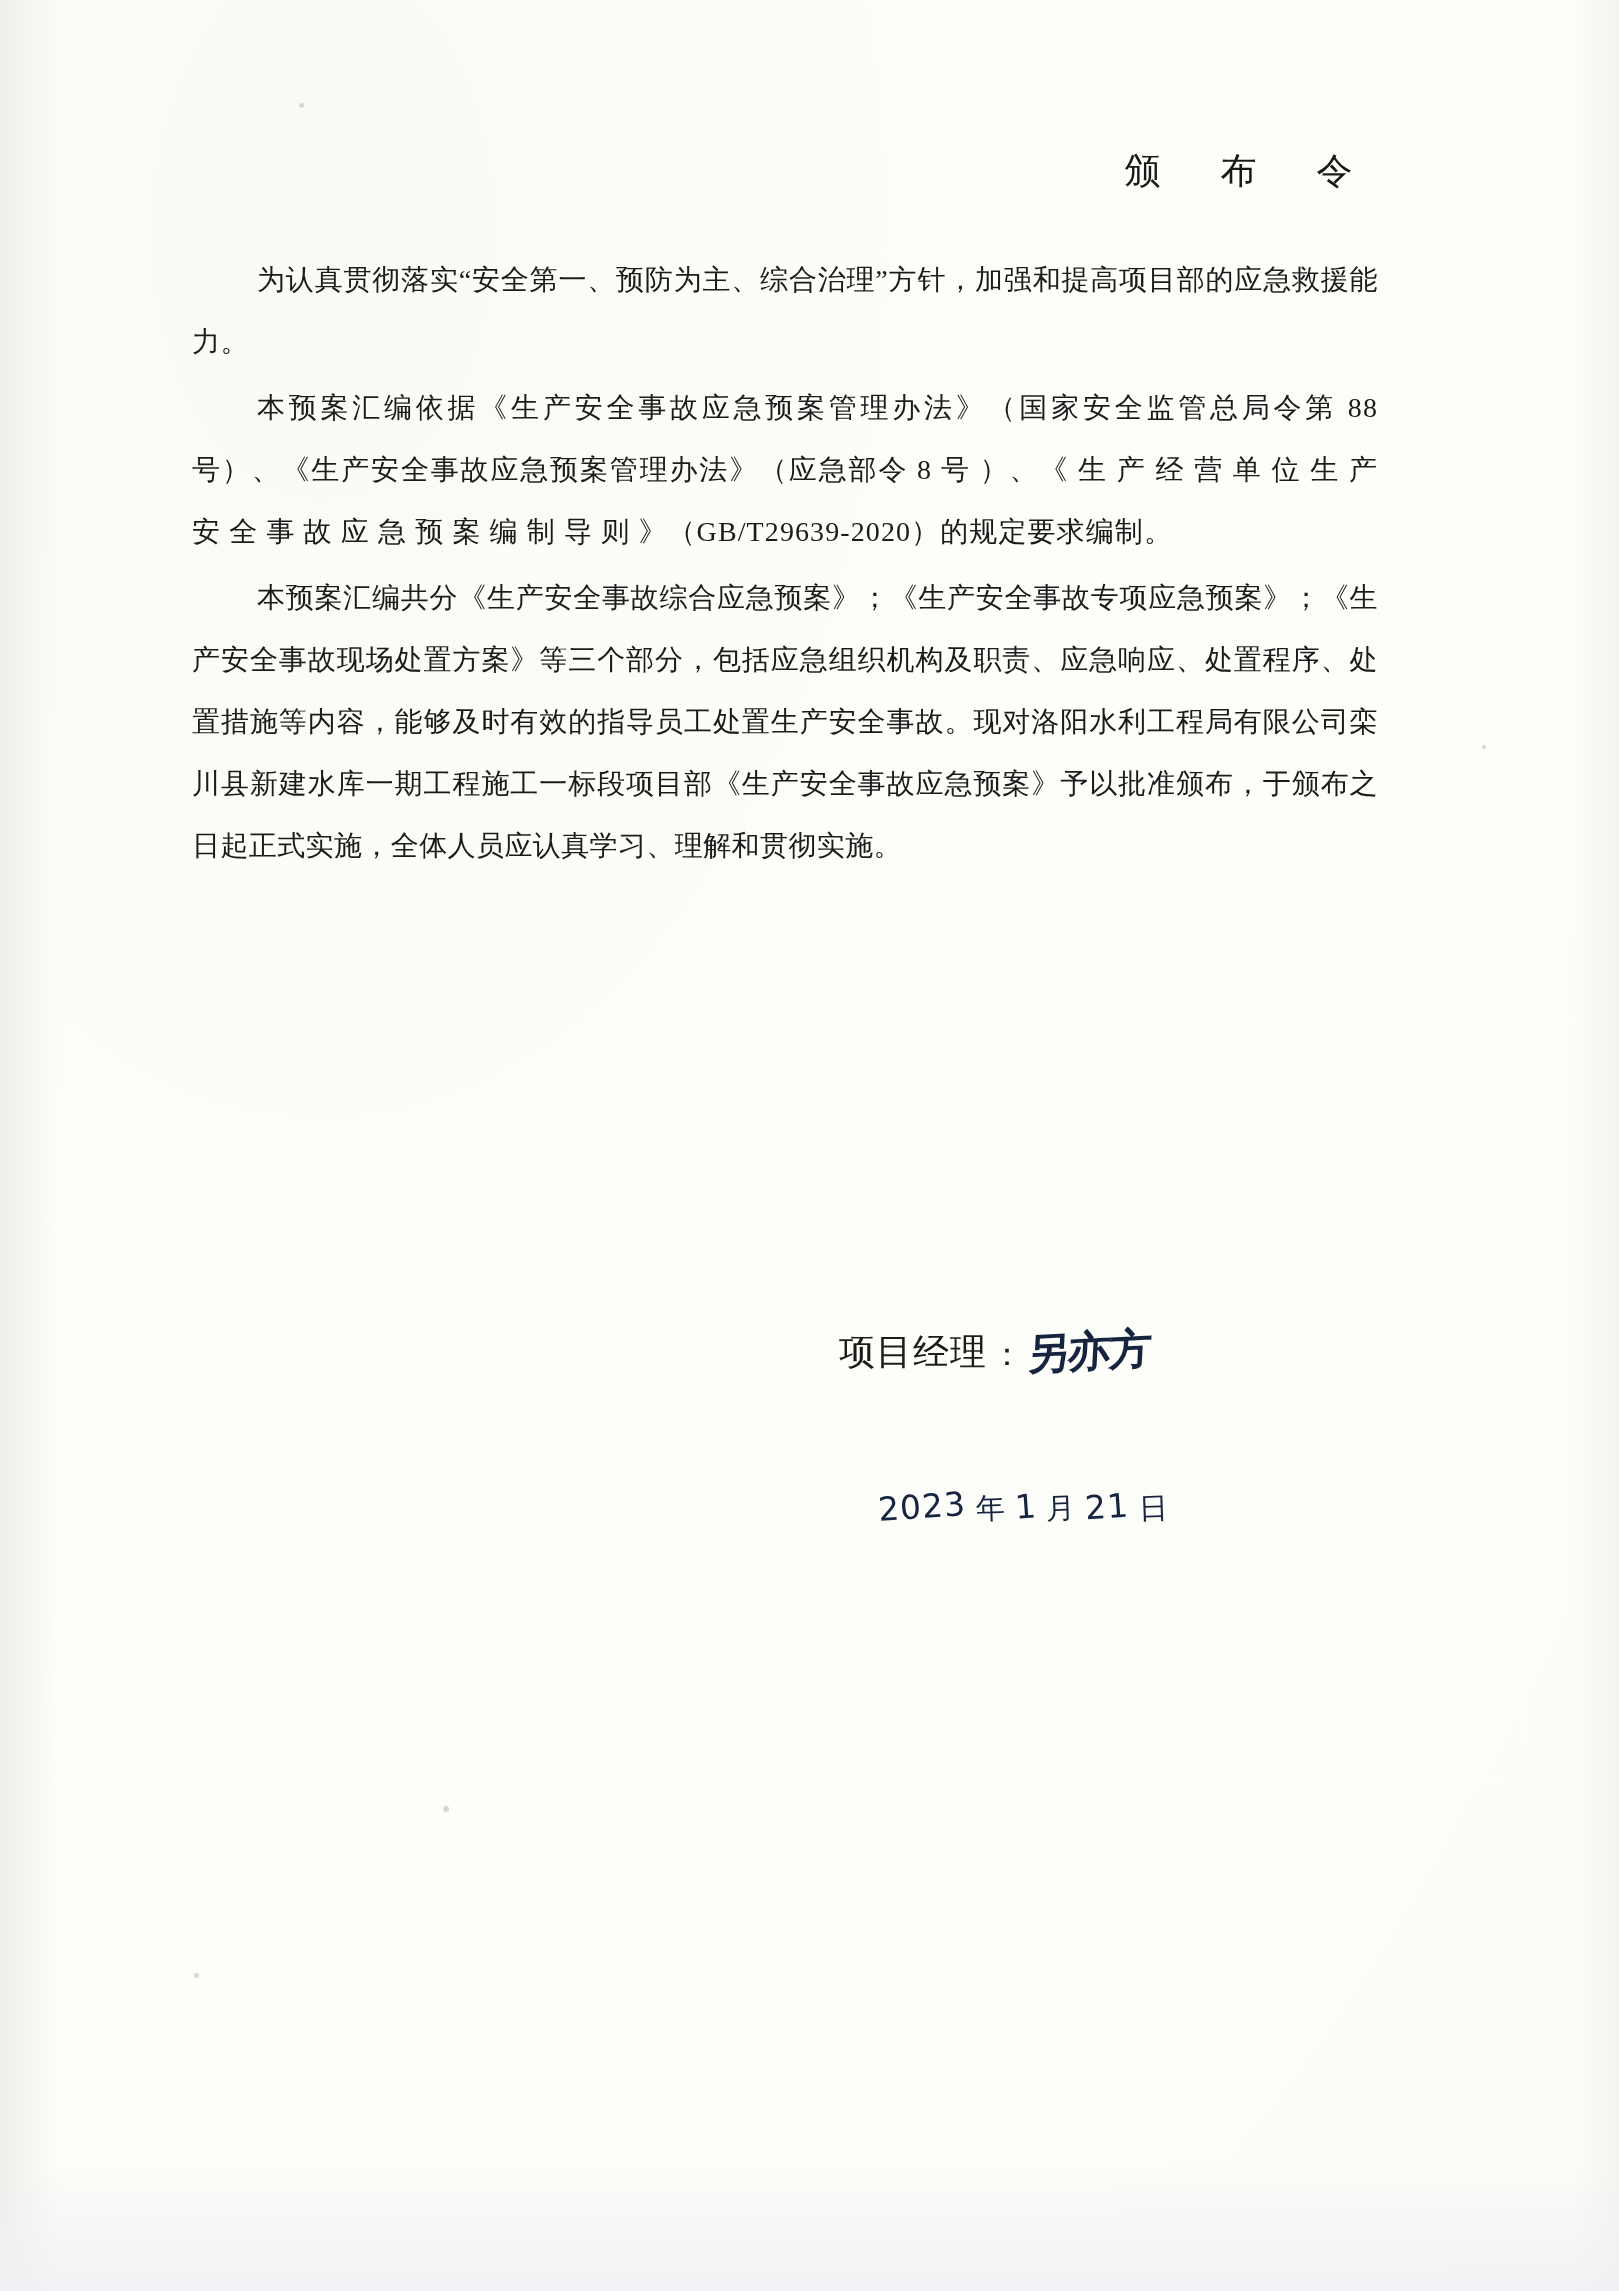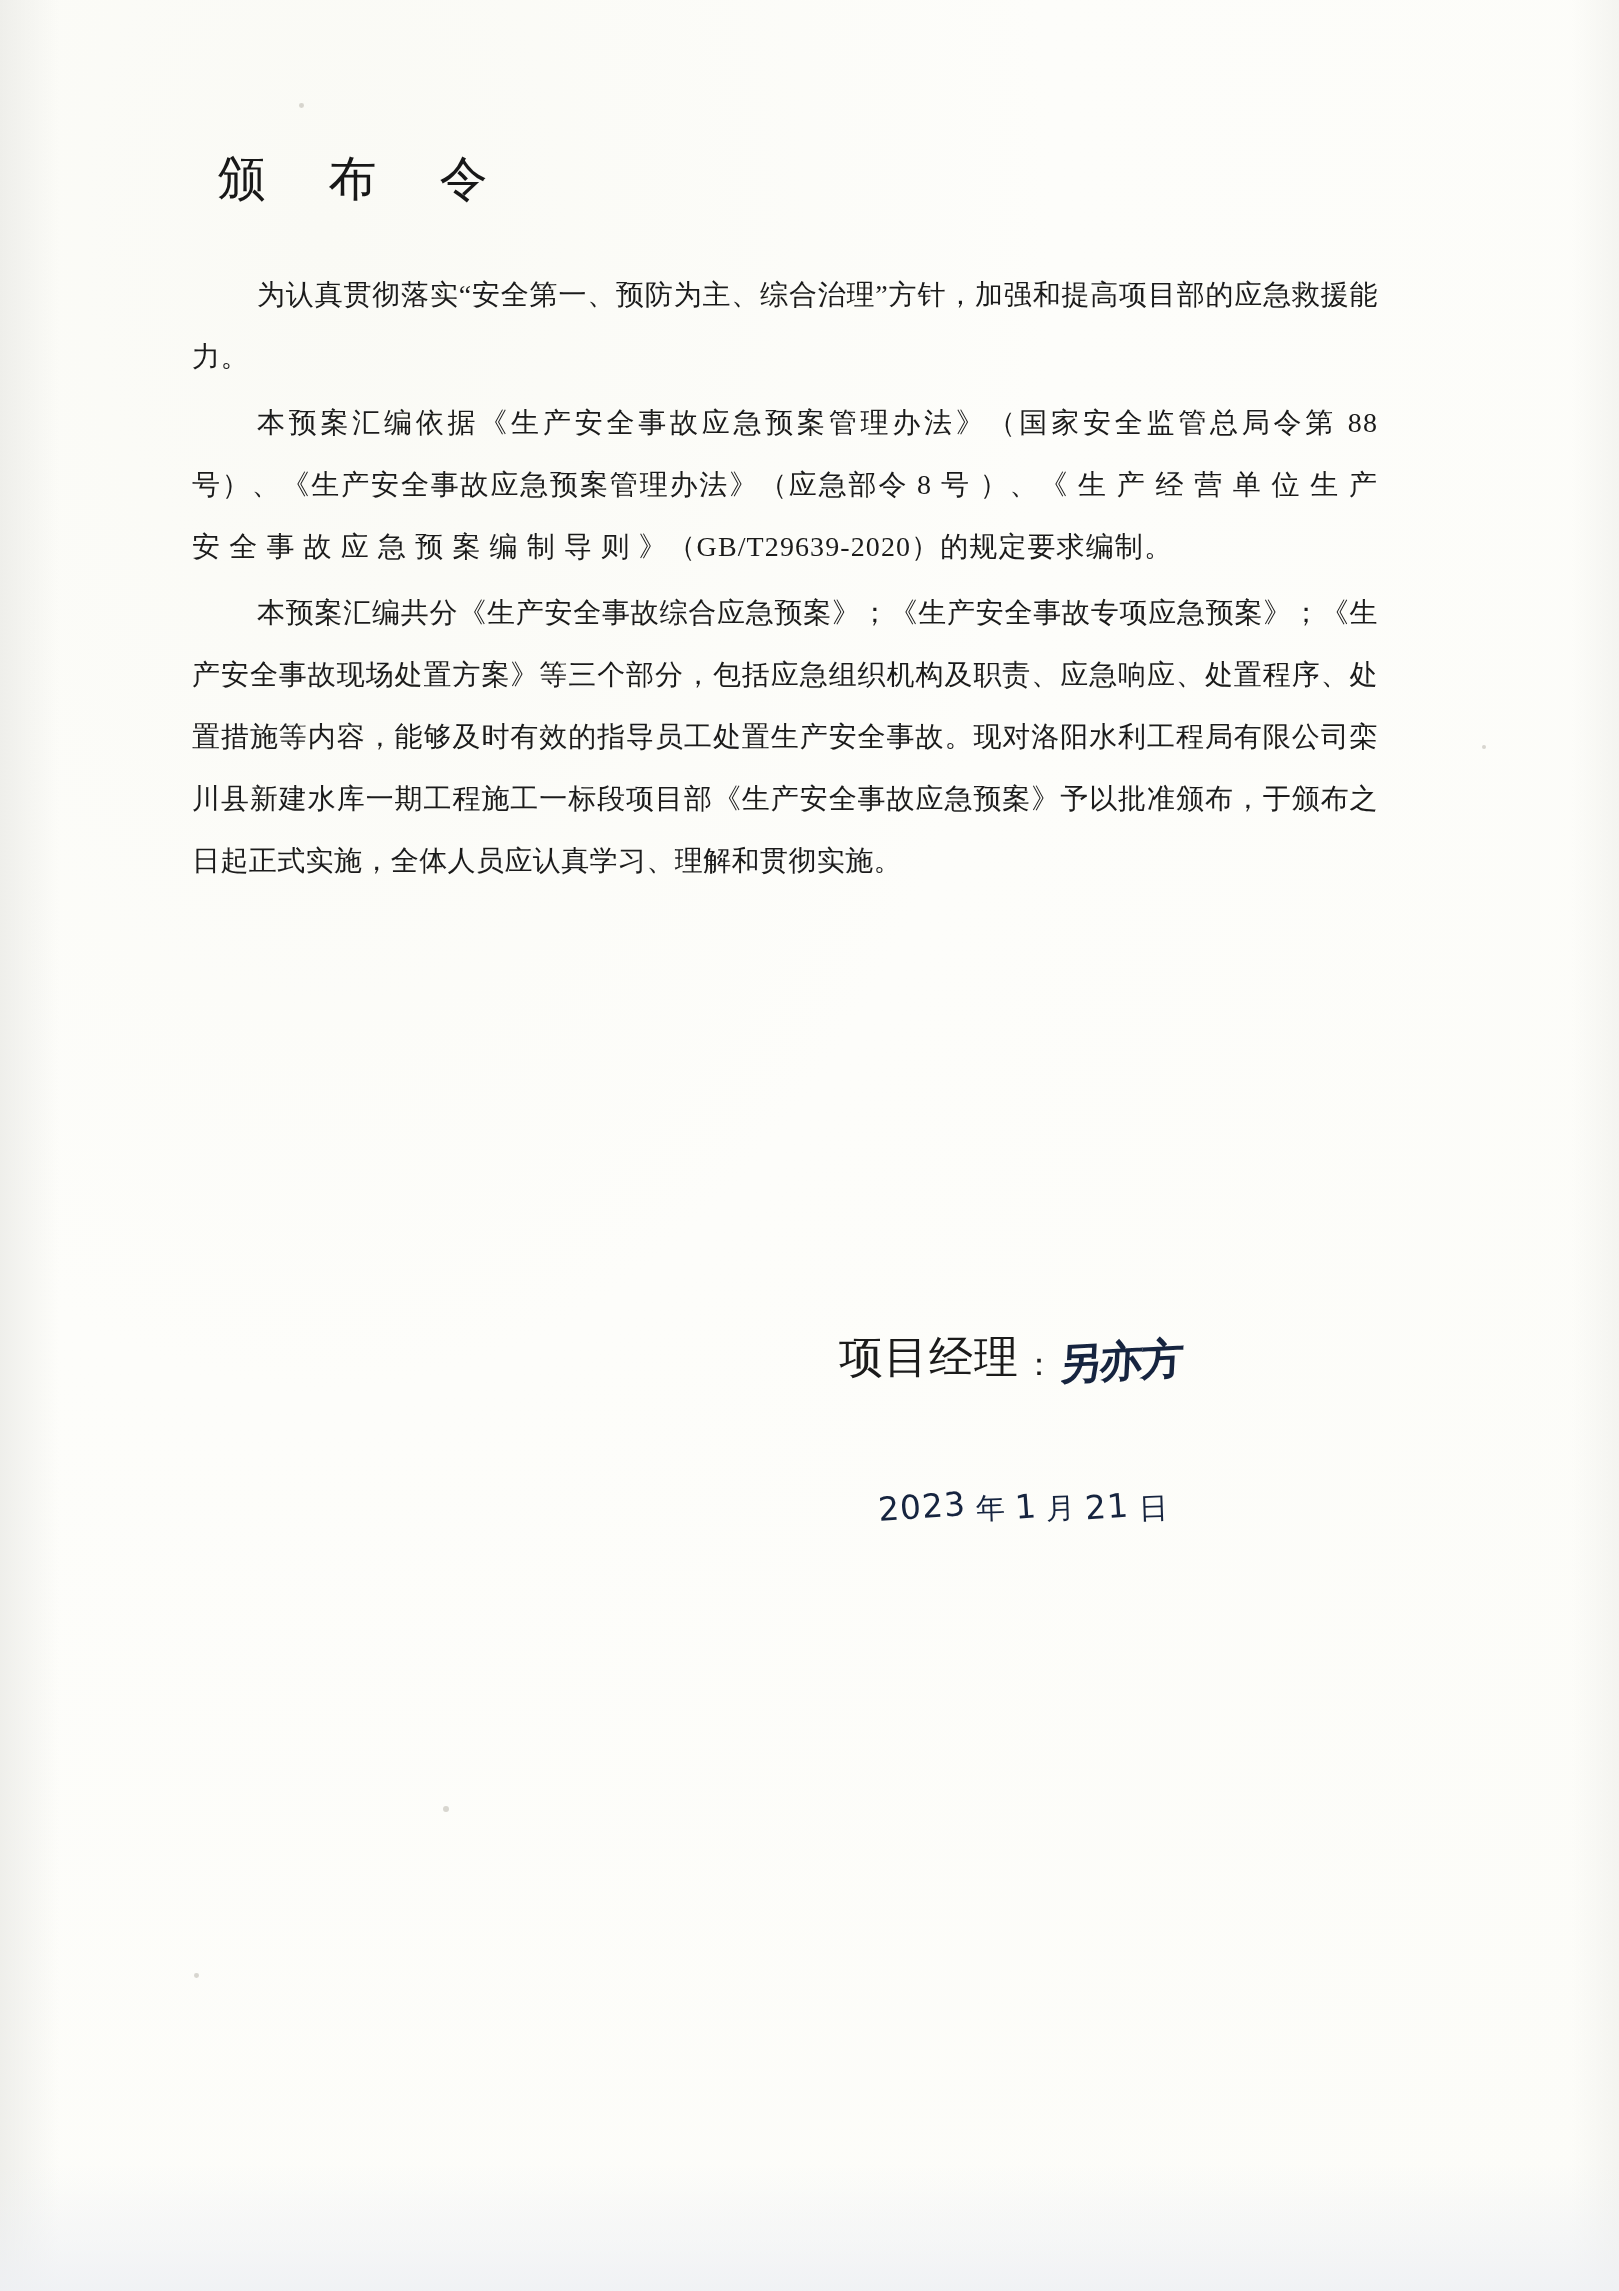--- a/index.html
+++ b/index.html
@@ -52,23 +52,23 @@
   }
 
   .content {
     position: absolute;
     left: 192px;
     top: 147px;
     width: 1186px;
   }
 
   .doc-title {
-    font-size: 48px;
+    font-size: 36px;
     letter-spacing: 25.5px;
-    text-align: left;
+    text-align: right;
     color: #181818;
     font-weight: 500;
     margin: 0 0 53px 0;
     padding-left: 25.5px;
   }
 
   .para {
     font-size: 28px;
     line-height: 62px;
     color: #1b1b1b;
@@ -91,21 +91,21 @@
   }
   .sign-row {
     position: absolute;
     left: 647px;
     top: 0;
     display: flex;
     align-items: flex-end;
     gap: 3.9px;
   }
   .sign-label {
-    font-size: 44px;
+    font-size: 36px;
     color: #1b1b1b;
     letter-spacing: 1px;
   }
   .sign-colon {
     font-size: 32px;
     color: #1b1b1b;
   }
   .handwriting {
     font-family: "DejaVu Sans", sans-serif;
     color: #16243f;

